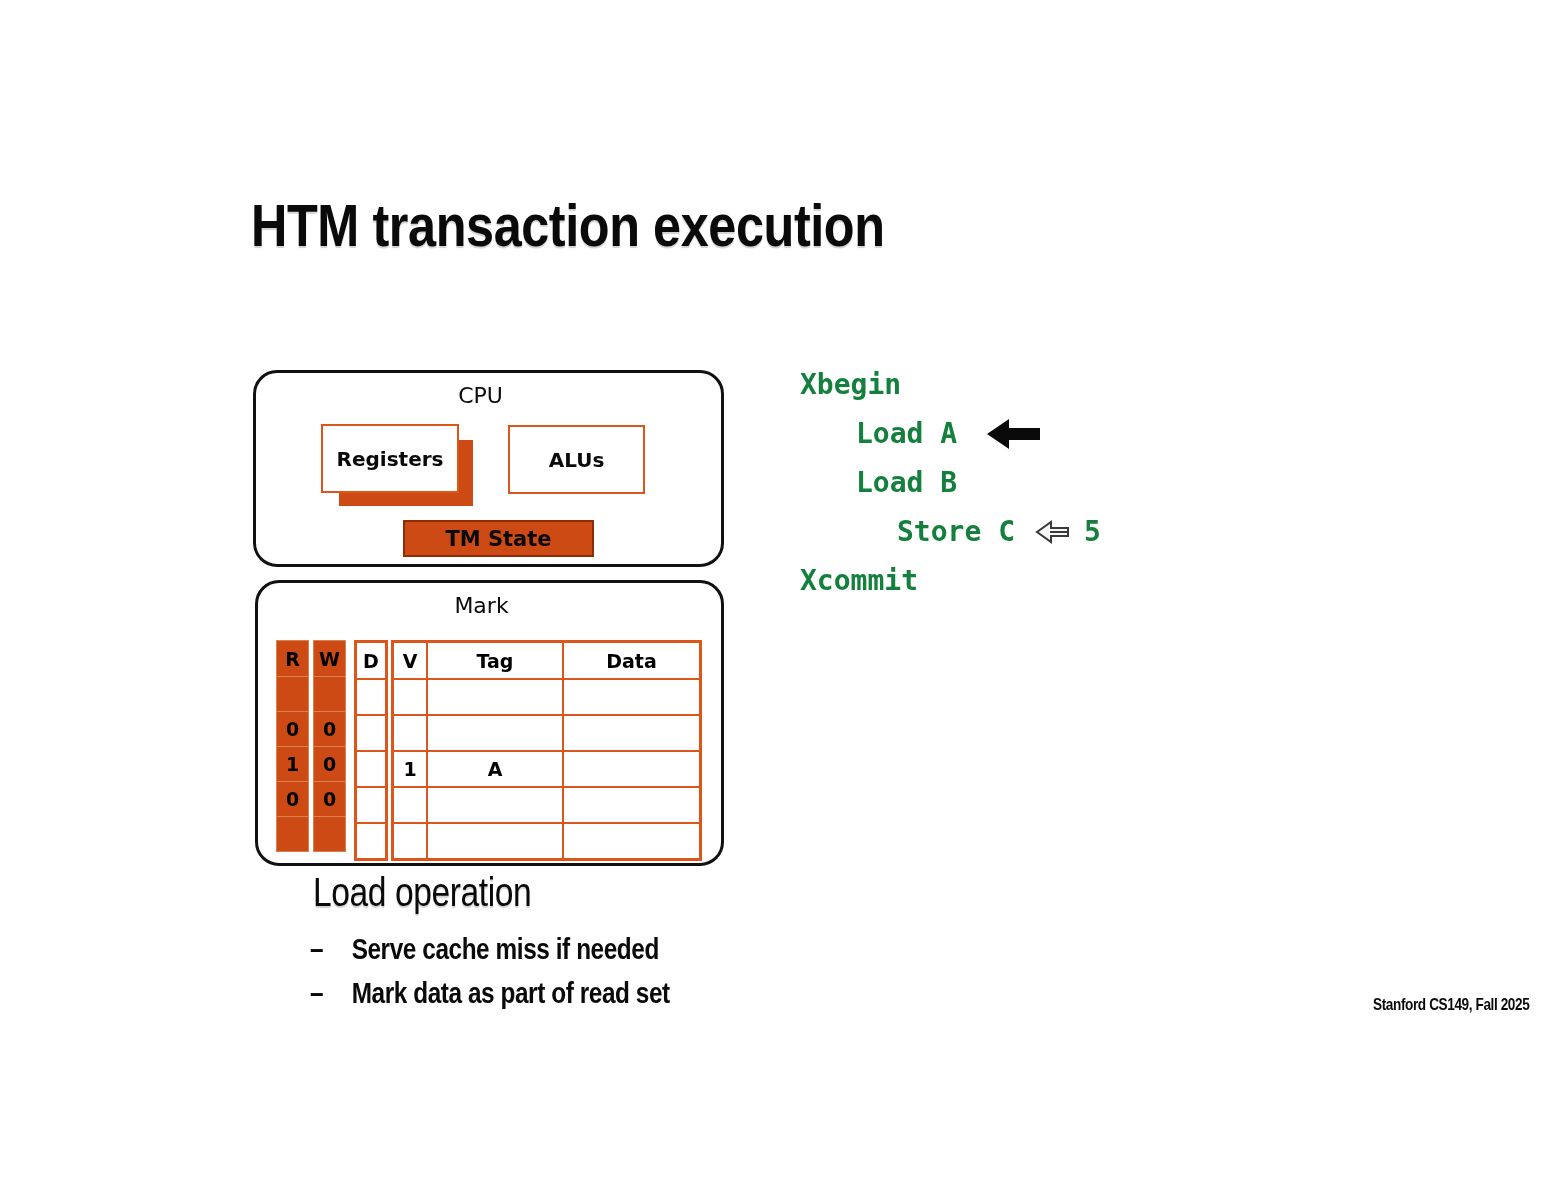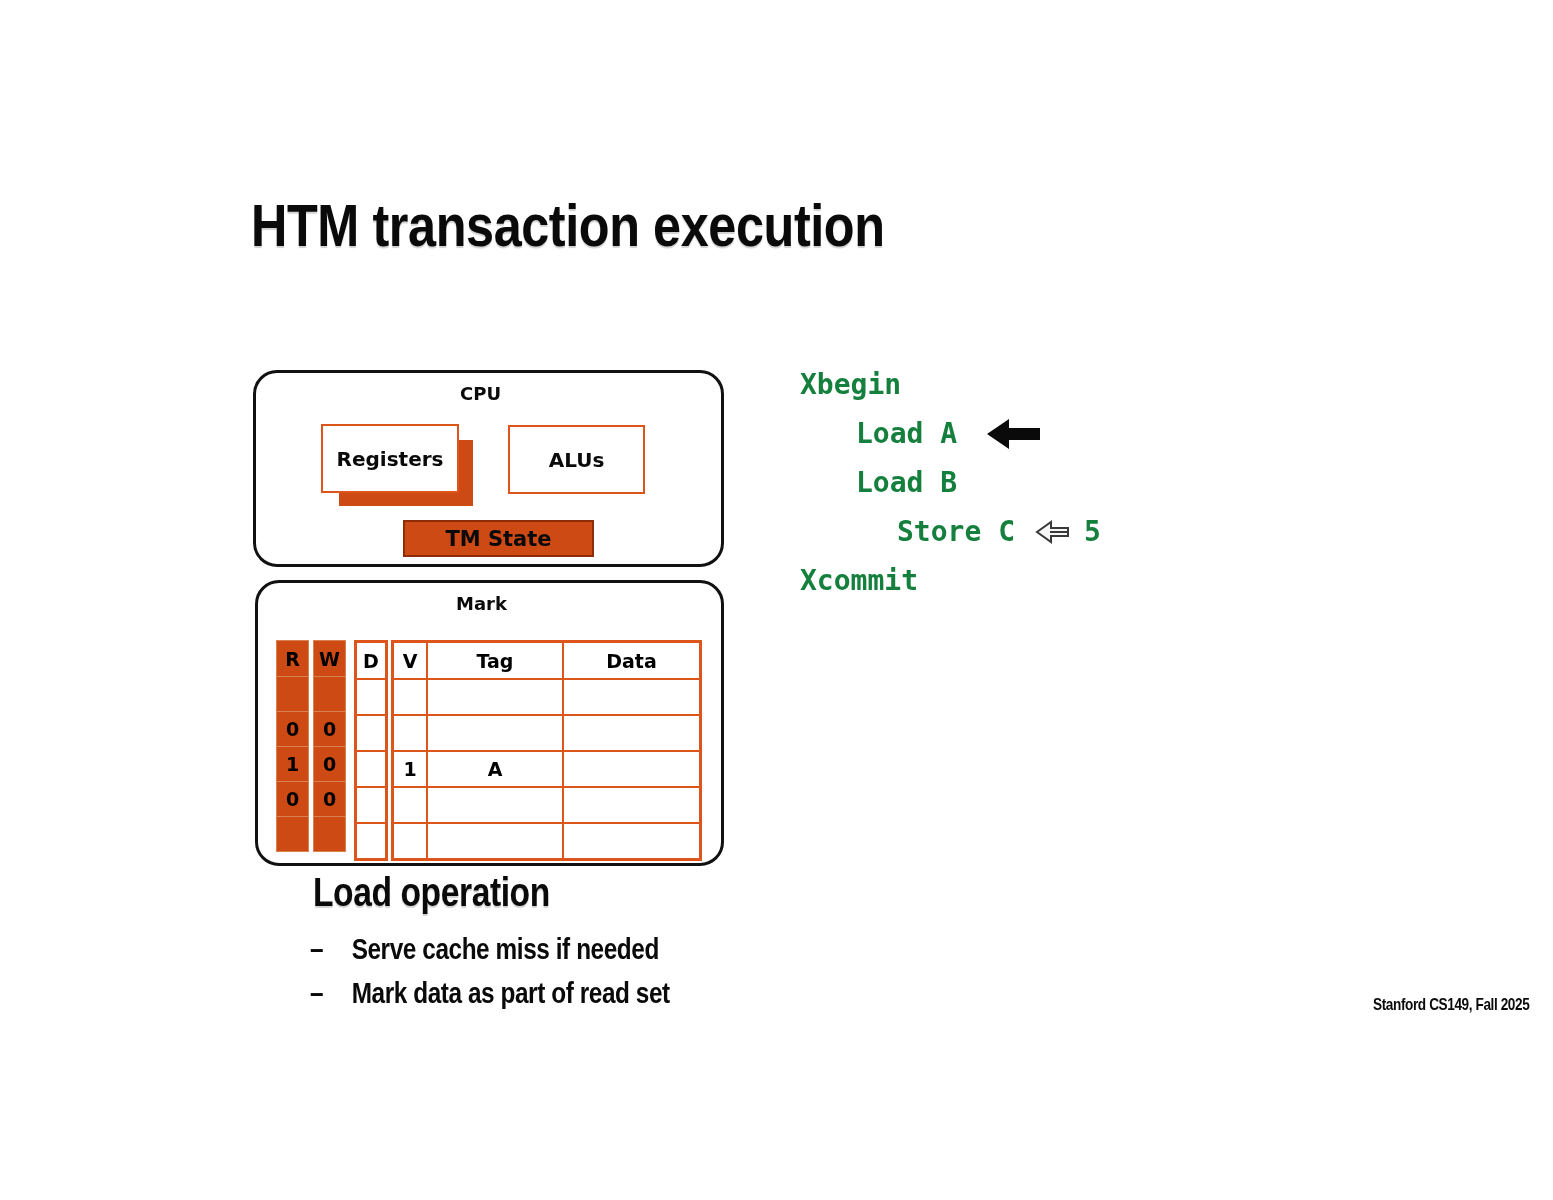--- a/index.html
+++ b/index.html
@@ -9,21 +9,21 @@
 
   
   .page-title{position:absolute;left:251px;top:196px;font-size:60px;font-weight:bold;line-height:1;
               text-shadow:0 2px 1px rgba(0,0,0,0.18);white-space:nowrap;}
 
   
   .big-box{position:absolute;background:#fff;border:3px solid #111;border-radius:24px;}
   .cpu-box{left:253px;top:370px;width:465px;height:191px;}
   .cache-box{left:255px;top:580px;width:463px;height:280px;}
   .box-title{position:absolute;left:0;right:16px;top:10px;text-align:center;
-             font-family:"DejaVu Sans",sans-serif;font-weight:bold;font-size:18px;}
+             font-family:"DejaVu Sans",sans-serif;font-weight:normal;font-size:22px;}
 
   .inner-box{position:absolute;display:flex;align-items:center;justify-content:center;
              font-family:"DejaVu Sans",sans-serif;font-weight:bold;font-size:20px;background:#fff;}
   .reg-shadow{position:absolute;left:83px;top:67px;width:134px;height:66px;background:var(--orange);}
   .reg-box{left:65px;top:51px;width:134px;height:65px;border:2px solid var(--orange-border);text-align:center;}
   .alus-box{left:252px;top:52px;width:133px;height:65px;border:2px solid var(--orange-border);align-items:center;}
   .tm-state{left:147px;top:147px;width:187px;height:33px;background:var(--orange);
             border:2px solid #8c2d07;font-size:21px;}
 
   
@@ -47,21 +47,21 @@
              font-size:28px;line-height:32px;color:#15803d;}
   .ln-1{left:800px;top:369px;}
   .ln-2{left:856px;top:418px;}
   .ln-3{left:856px;top:467px;}
   .ln-4{left:856px;top:516px;margin-left:41px;}
   .ln-5{left:800px;top:565px;}
   .solid-arrow{margin-left:30px;}
   .hollow-arrow{margin:0 15px 0 20px;}
 
   
-  .notes-heading{position:absolute;left:313px;top:872px;font-size:40px;font-weight:bold;line-height:1;
+  .notes-heading{position:absolute;left:313px;top:872px;font-size:40px;font-weight:normal;line-height:1;
                  text-shadow:0 2px 1px rgba(0,0,0,0.18);white-space:nowrap;}
   .bullet{position:absolute;left:310px;font-size:29px;font-weight:bold;line-height:1.1;white-space:nowrap;}
   .b1{top:934px;} .b2{top:978px;}
   .bullet .dash{display:inline-block;width:42px;}
 
   
   .footer{position:absolute;right:24px;top:995px;font-size:17px;font-weight:bold;white-space:nowrap;}
   .footer .cond{transform-origin:100% 50%;transform:scaleX(0.8);}
 </style>
 </head>

